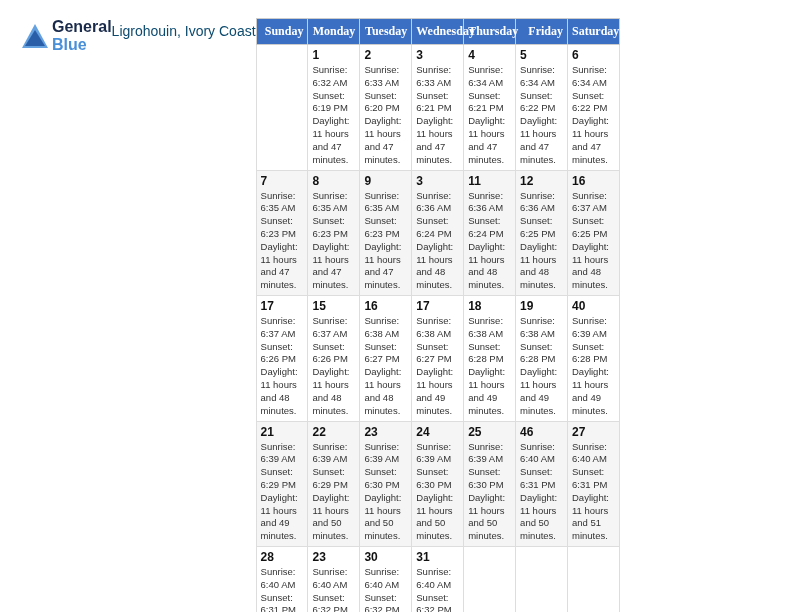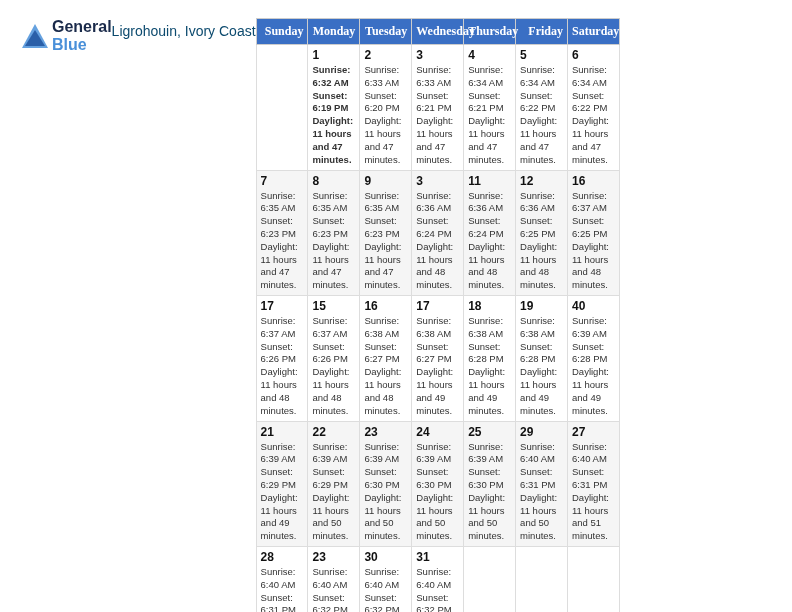--- a/index.html
+++ b/index.html
@@ -119,21 +119,21 @@
           <th>Thursday</th>
           <th>Friday</th>
           <th>Saturday</th>
         </tr>
     </thead>
     <tbody id="calendar-body">
     <tr>
           <td class="empty-cell"></td>
           <td>
             <div class="day-num">1</div>
-            <div class="day-info" style="white-space: pre-line; font-weight: bold;">Sunrise: 6:32 AM
+            <div class="day-info" style="white-space: pre-line;">Sunrise: 6:32 AM
 Sunset: 6:19 PM
 Daylight: 11 hours
 and 47 minutes.</div>
           </td>
           <td>
             <div class="day-num">2</div>
             <div class="day-info" style="white-space: pre-line;">Sunrise: 6:33 AM
 Sunset: 6:20 PM
 Daylight: 11 hours
 and 47 minutes.</div>
@@ -299,21 +299,21 @@
 and 50 minutes.</div>
           </td>
           <td>
             <div class="day-num">25</div>
             <div class="day-info" style="white-space: pre-line;">Sunrise: 6:39 AM
 Sunset: 6:30 PM
 Daylight: 11 hours
 and 50 minutes.</div>
           </td>
           <td>
-            <div class="day-num">29</div>
+            <div class="day-num">46</div>
             <div class="day-info" style="white-space: pre-line;">Sunrise: 6:40 AM
 Sunset: 6:31 PM
 Daylight: 11 hours
 and 50 minutes.</div>
           </td>
           <td>
             <div class="day-num">27</div>
             <div class="day-info" style="white-space: pre-line;">Sunrise: 6:40 AM
 Sunset: 6:31 PM
 Daylight: 11 hours

